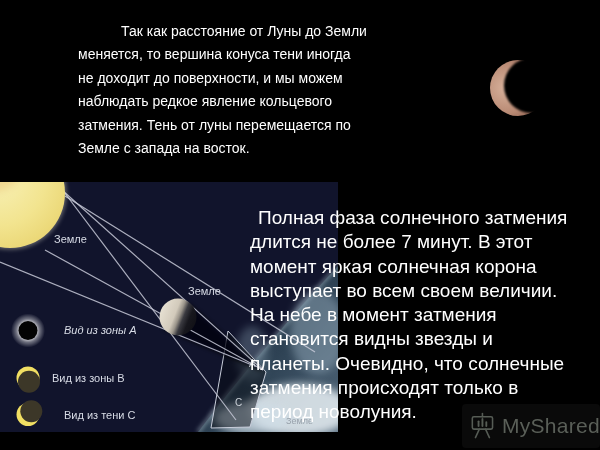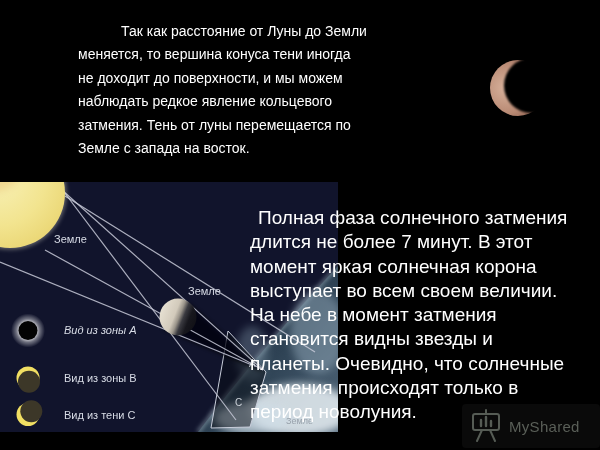--- a/index.html
+++ b/index.html
@@ -23,21 +23,21 @@
   }
   .diagram svg{position:absolute;left:0;top:0;}
   .dlabel{position:absolute;color:#d8dce6;font-size:11px;line-height:12px;z-index:4;}
   .dlabel-small{position:absolute;color:#cdd3da;font-size:10px;line-height:11px;z-index:4;}
   .earth-label{position:absolute;color:#9aa3ad;font-size:9px;line-height:10px;z-index:4;}
   .watermark{
     position:absolute;left:462px;top:404px;width:138px;height:44px;z-index:6;
     display:flex;align-items:center;gap:7px;
     background:rgba(255,255,255,0.04);border-radius:4px;padding-left:8px;box-sizing:border-box;
   }
-  .watermark-text{font-size:15px;color:#5a5f58;letter-spacing:.3px;}
+  .watermark-text{font-size:21px;color:#5a5f58;letter-spacing:.3px;}
 </style>
 </head>
 <body>
 
 <div class="slide">
 
   <div class="para para-top">Так как расстояние от Луны до Земли
 меняется, то вершина конуса тени иногда
 не доходит до поверхности, и мы можем
 наблюдать редкое явление кольцевого
@@ -138,21 +138,21 @@
 
       <g>
         <circle cx="28" cy="232.5" r="11.5" fill="#f1df63"></circle>
         <circle cx="31.3" cy="229.3" r="11" fill="#3c3728"></circle>
       </g>
     </svg>
 
     <div class="dlabel" style="left:54px;top:51px;">Земле</div>
     <div class="dlabel" style="left:188px;top:103px;">Земле</div>
     <div class="dlabel" style="left:64px;top:142px;font-style:italic;">Вид из зоны А</div>
-    <div class="dlabel" style="left:64px;top:190px;">Вид из зоны В</div>
+    <div class="dlabel" style="left:52px;top:190px;">Вид из зоны В</div>
     <div class="dlabel" style="left:64px;top:227px;">Вид из тени С</div>
     <div class="dlabel-small" style="left:249px;top:176px;">А</div>
     <div class="dlabel-small" style="left:235px;top:215px;">С</div>
     <div class="earth-label" style="left:286px;top:234px;">Земле</div>
   </div>
 
   <div class="para para-right">Полная фаза солнечного затмения
 длится не более 7 минут. В этот
 момент яркая солнечная корона
 выступает во всем своем величии.

